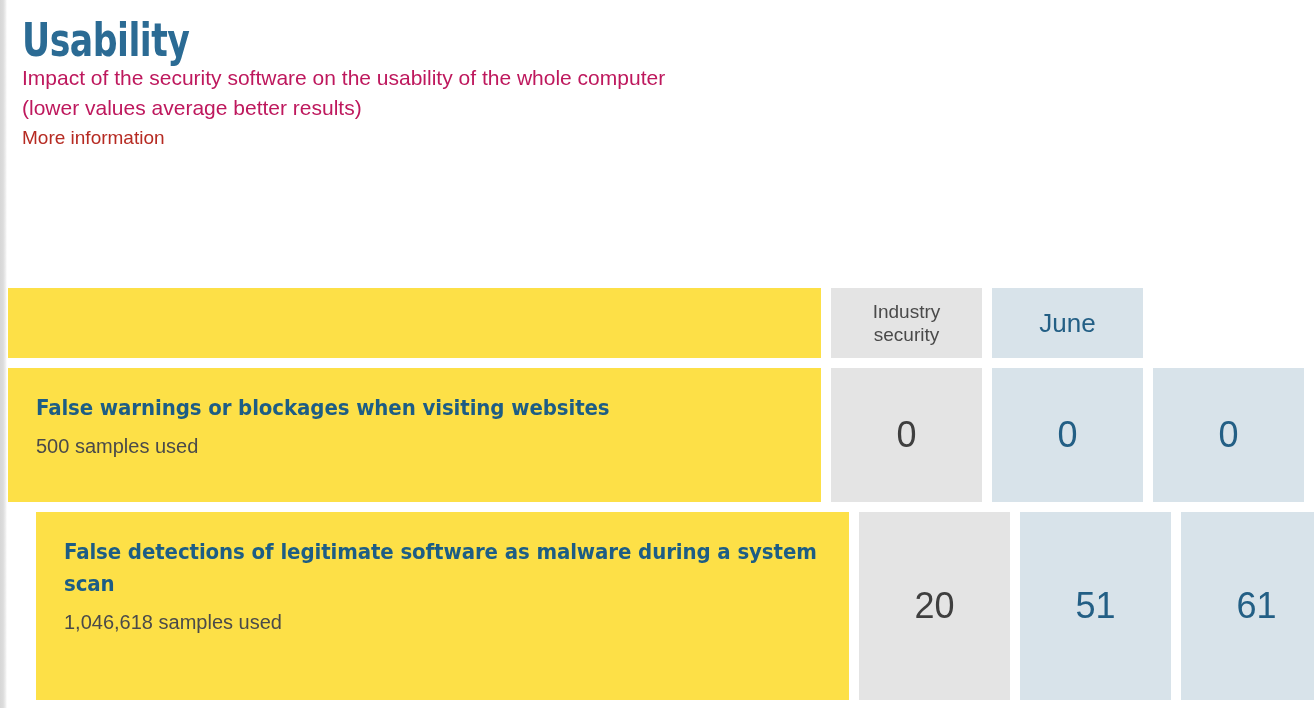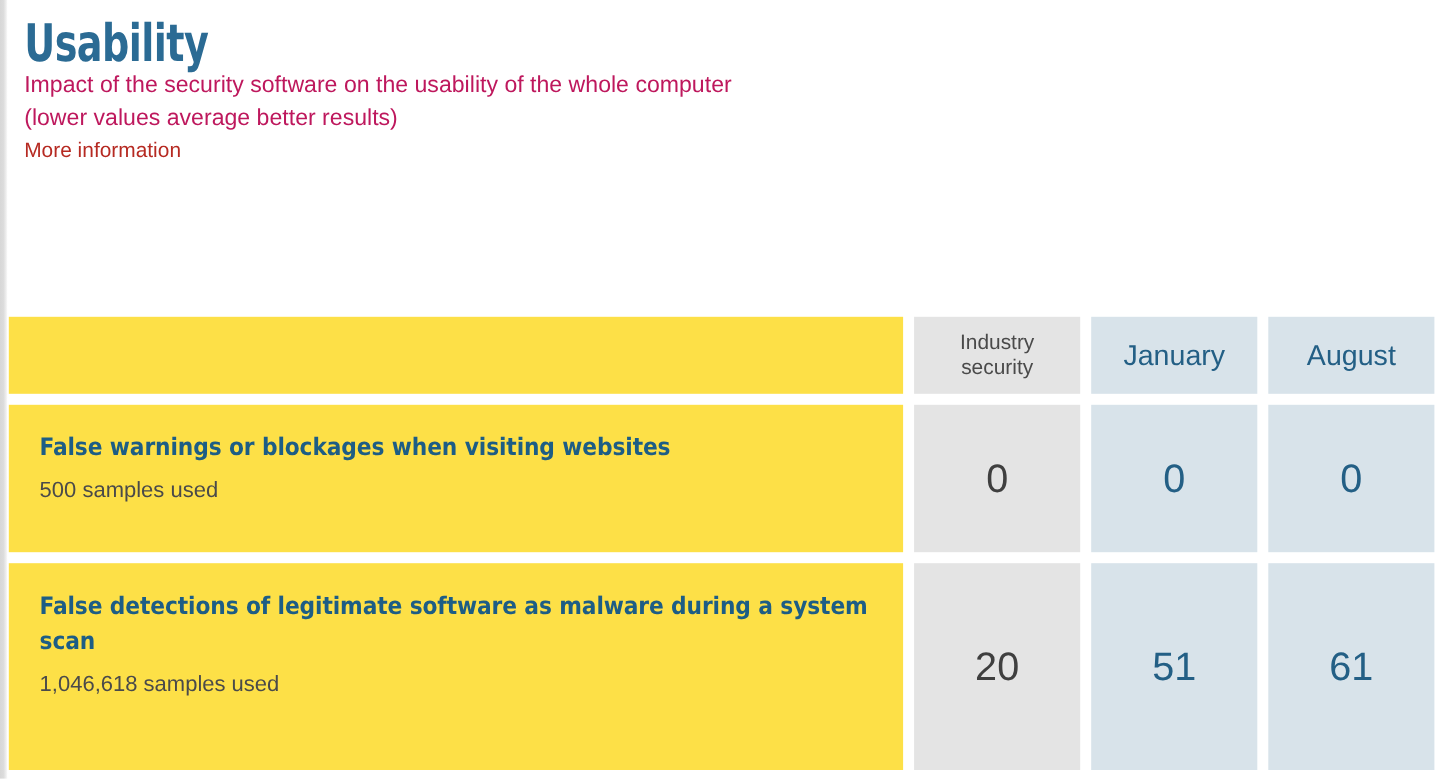--- a/index.html
+++ b/index.html
@@ -133,21 +133,21 @@
     letter-spacing: -0.1px;
   }
   .row-sub {
     margin: 10px 0 0 0;
     font-size: 20px;
     line-height: 1.2;
     color: #4a4a4a;
   }
   .trow.r1 .cell-label { height: 134px; }
   .trow.r1 .cell-val   { height: 134px; }
-  .trow.r2 .cell-label { height: 188px; }
+  .trow.r2 .cell-label { height: 188px; margin-left: 28px; }
   .trow.r2 .cell-val   { height: 188px; }
   .trow.r2 .row-title  { max-width: 780px; }
 </style>
 </head>
 <body>
 
 <div class="page">
 
   <div class="left-gutter"></div>
 
@@ -167,22 +167,21 @@
     <div class="table">
 
       <div class="trow header">
         <div class="cell-label"></div>
         <div class="cell-val industry">
           <div>
             <div>Industry</div>
             <div>security</div>
           </div>
         </div>
-        <div class="cell-val">January</div>
-        <div class="cell-val">August</div>
+        <div class="cell-val">June</div>
       </div>
 
       <div class="trow r1">
         <div class="cell-label">
           <p class="row-title">False warnings or blockages when visiting websites</p>
           <p class="row-sub">500 samples used</p>
         </div>
         <div class="cell-val industry">0</div>
         <div class="cell-val">0</div>
         <div class="cell-val">0</div>

